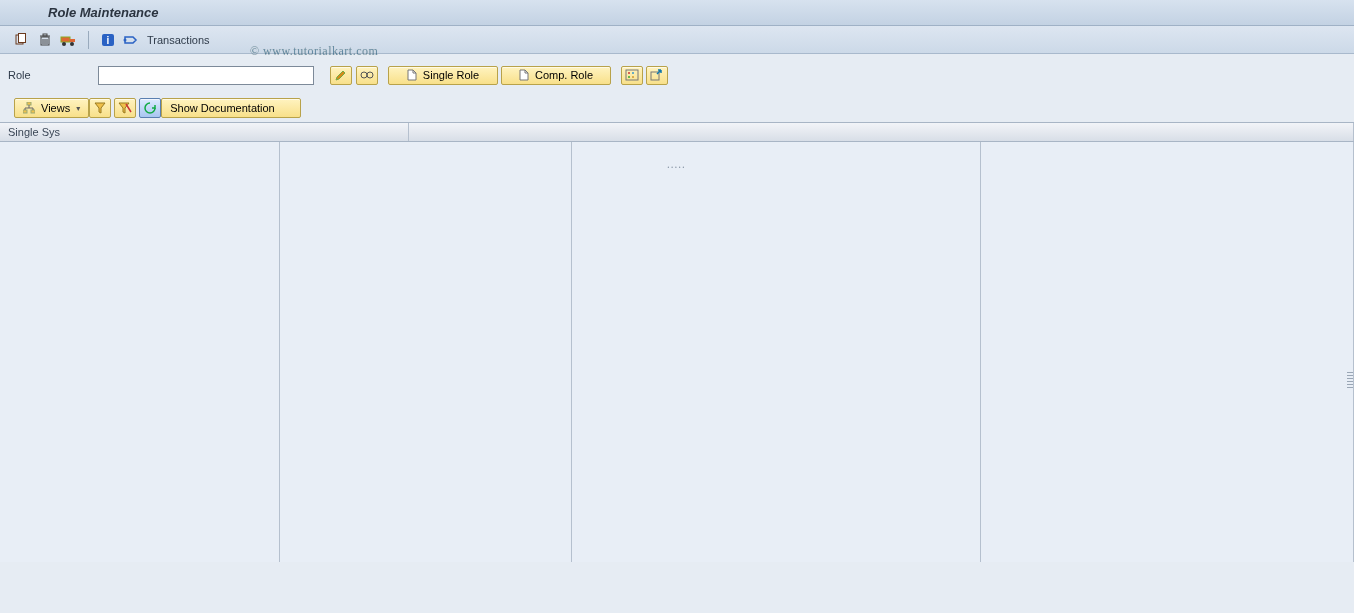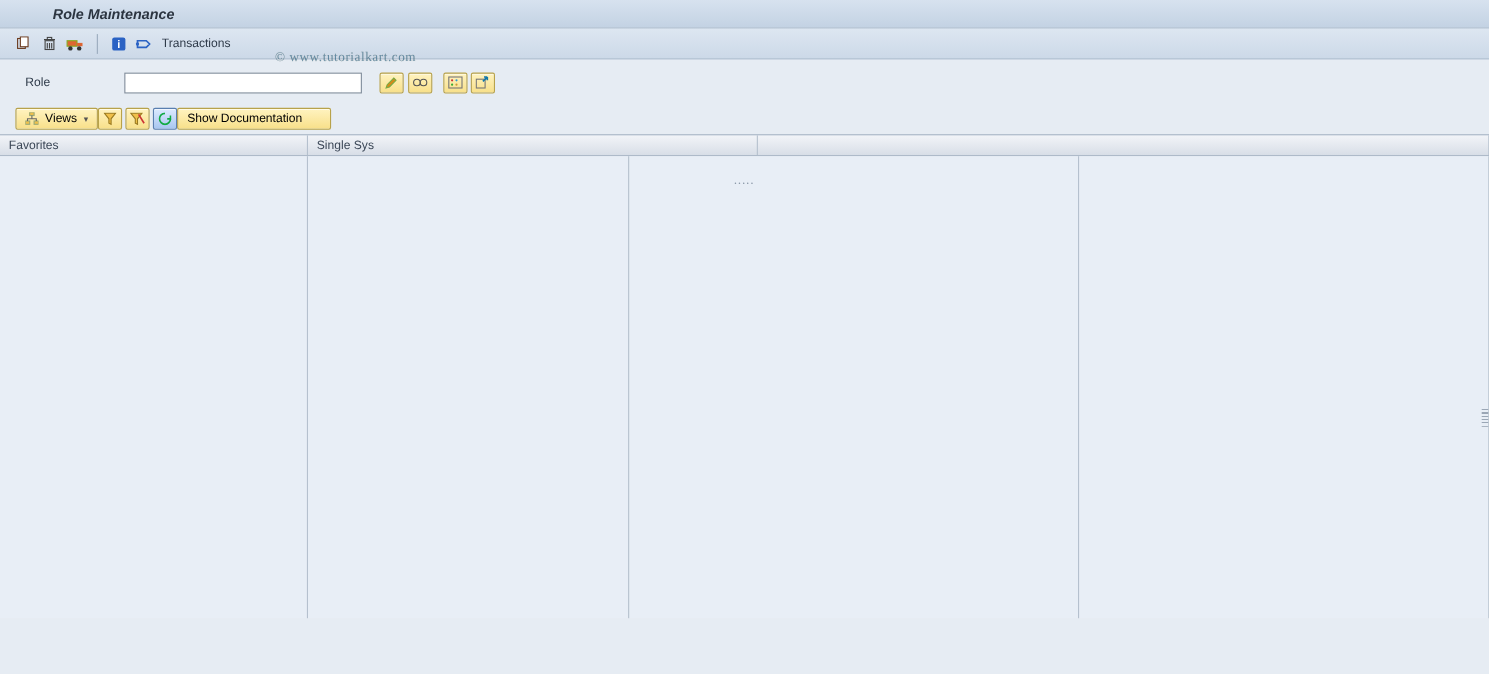--- a/index.html
+++ b/index.html
@@ -54,21 +54,21 @@
     color: #3a4656;
   }
   .apptoolbar .tlabel {
     font-size: 11px;
     color: #2f3b4a;
     cursor: pointer;
     padding-left: 2px;
   }
   
   .formarea {
-    padding: 10px 0 4px 23px;
+    padding: 10px 0 4px 8px;
   }
   .frow {
     display: flex;
     align-items: center;
     min-height: 22px;
     margin-bottom: 2px;
   }
   .flabel {
     width: 90px;
     color: #2f3b4a;
@@ -253,20 +253,36 @@
       </span>
       <span class="sapbtn" title="Display">
         <svg width="14" height="10" viewBox="0 0 14 10">
             <circle cx="4" cy="5" r="3" fill="none" stroke="#555"></circle>
             <circle cx="10" cy="5" r="3" fill="none" stroke="#555"></circle>
             <line x1="7" y1="5" x2="7" y2="5" stroke="#555"></line>
           </svg>
       </span>
     </span>
     <span class="btnrow-right">
+      <span class="sapbtn sapbtn-wide" style="width:110px;">
+        <svg width="10" height="12" viewBox="0 0 10 12">
+            <path d="M1 1 h5 l3 3 v7 h-8 z" fill="#fff" stroke="#777"></path>
+            <path d="M6 1 v3 h3" fill="none" stroke="#777"></path>
+          </svg>
+        <span>Single Role</span>
+      </span>
+      <span class="sapbtn sapbtn-wide" style="width:110px;">
+        <svg width="10" height="12" viewBox="0 0 10 12">
+            <path d="M1 1 h5 l3 3 v7 h-8 z" fill="#fff" stroke="#777"></path>
+            <path d="M6 1 v3 h3" fill="none" stroke="#777"></path>
+          </svg>
+        <span>Comp. Role</span>
+      </span>
+    </span>
+    <span class="btnrow-right">
       <span class="sapbtn">
         <svg width="14" height="12" viewBox="0 0 14 12">
             <rect x="1" y="1" width="12" height="10" fill="none" stroke="#777"></rect>
             <circle cx="4" cy="4" r="1" fill="#c33"></circle>
             <circle cx="8" cy="4" r="1" fill="#39c"></circle>
             <circle cx="4" cy="8" r="1" fill="#3a3"></circle>
             <circle cx="8" cy="8" r="1" fill="#c93"></circle>
           </svg>
       </span>
       <span class="sapbtn">
@@ -310,21 +326,20 @@
     </span>
   </span>
   <span class="sapbtn sapbtn-wide showdoc">
     <span>Show Documentation</span>
   </span>
 </div>
 
 <div class="draghandle">•••••</div>
 
 <div class="gridhdr">
-  <div class="col col-fav">Favorites</div>
   <div class="col col-tgt">Single Sys</div>
   <div class="col col-rest"></div>
 </div>
 
 <div class="gridbody">
   <div class="col col-fav"></div>
   <div class="col col-desc"></div>
   <div class="col col-tgt"></div>
   <div class="col col-rest"></div>
 </div>

